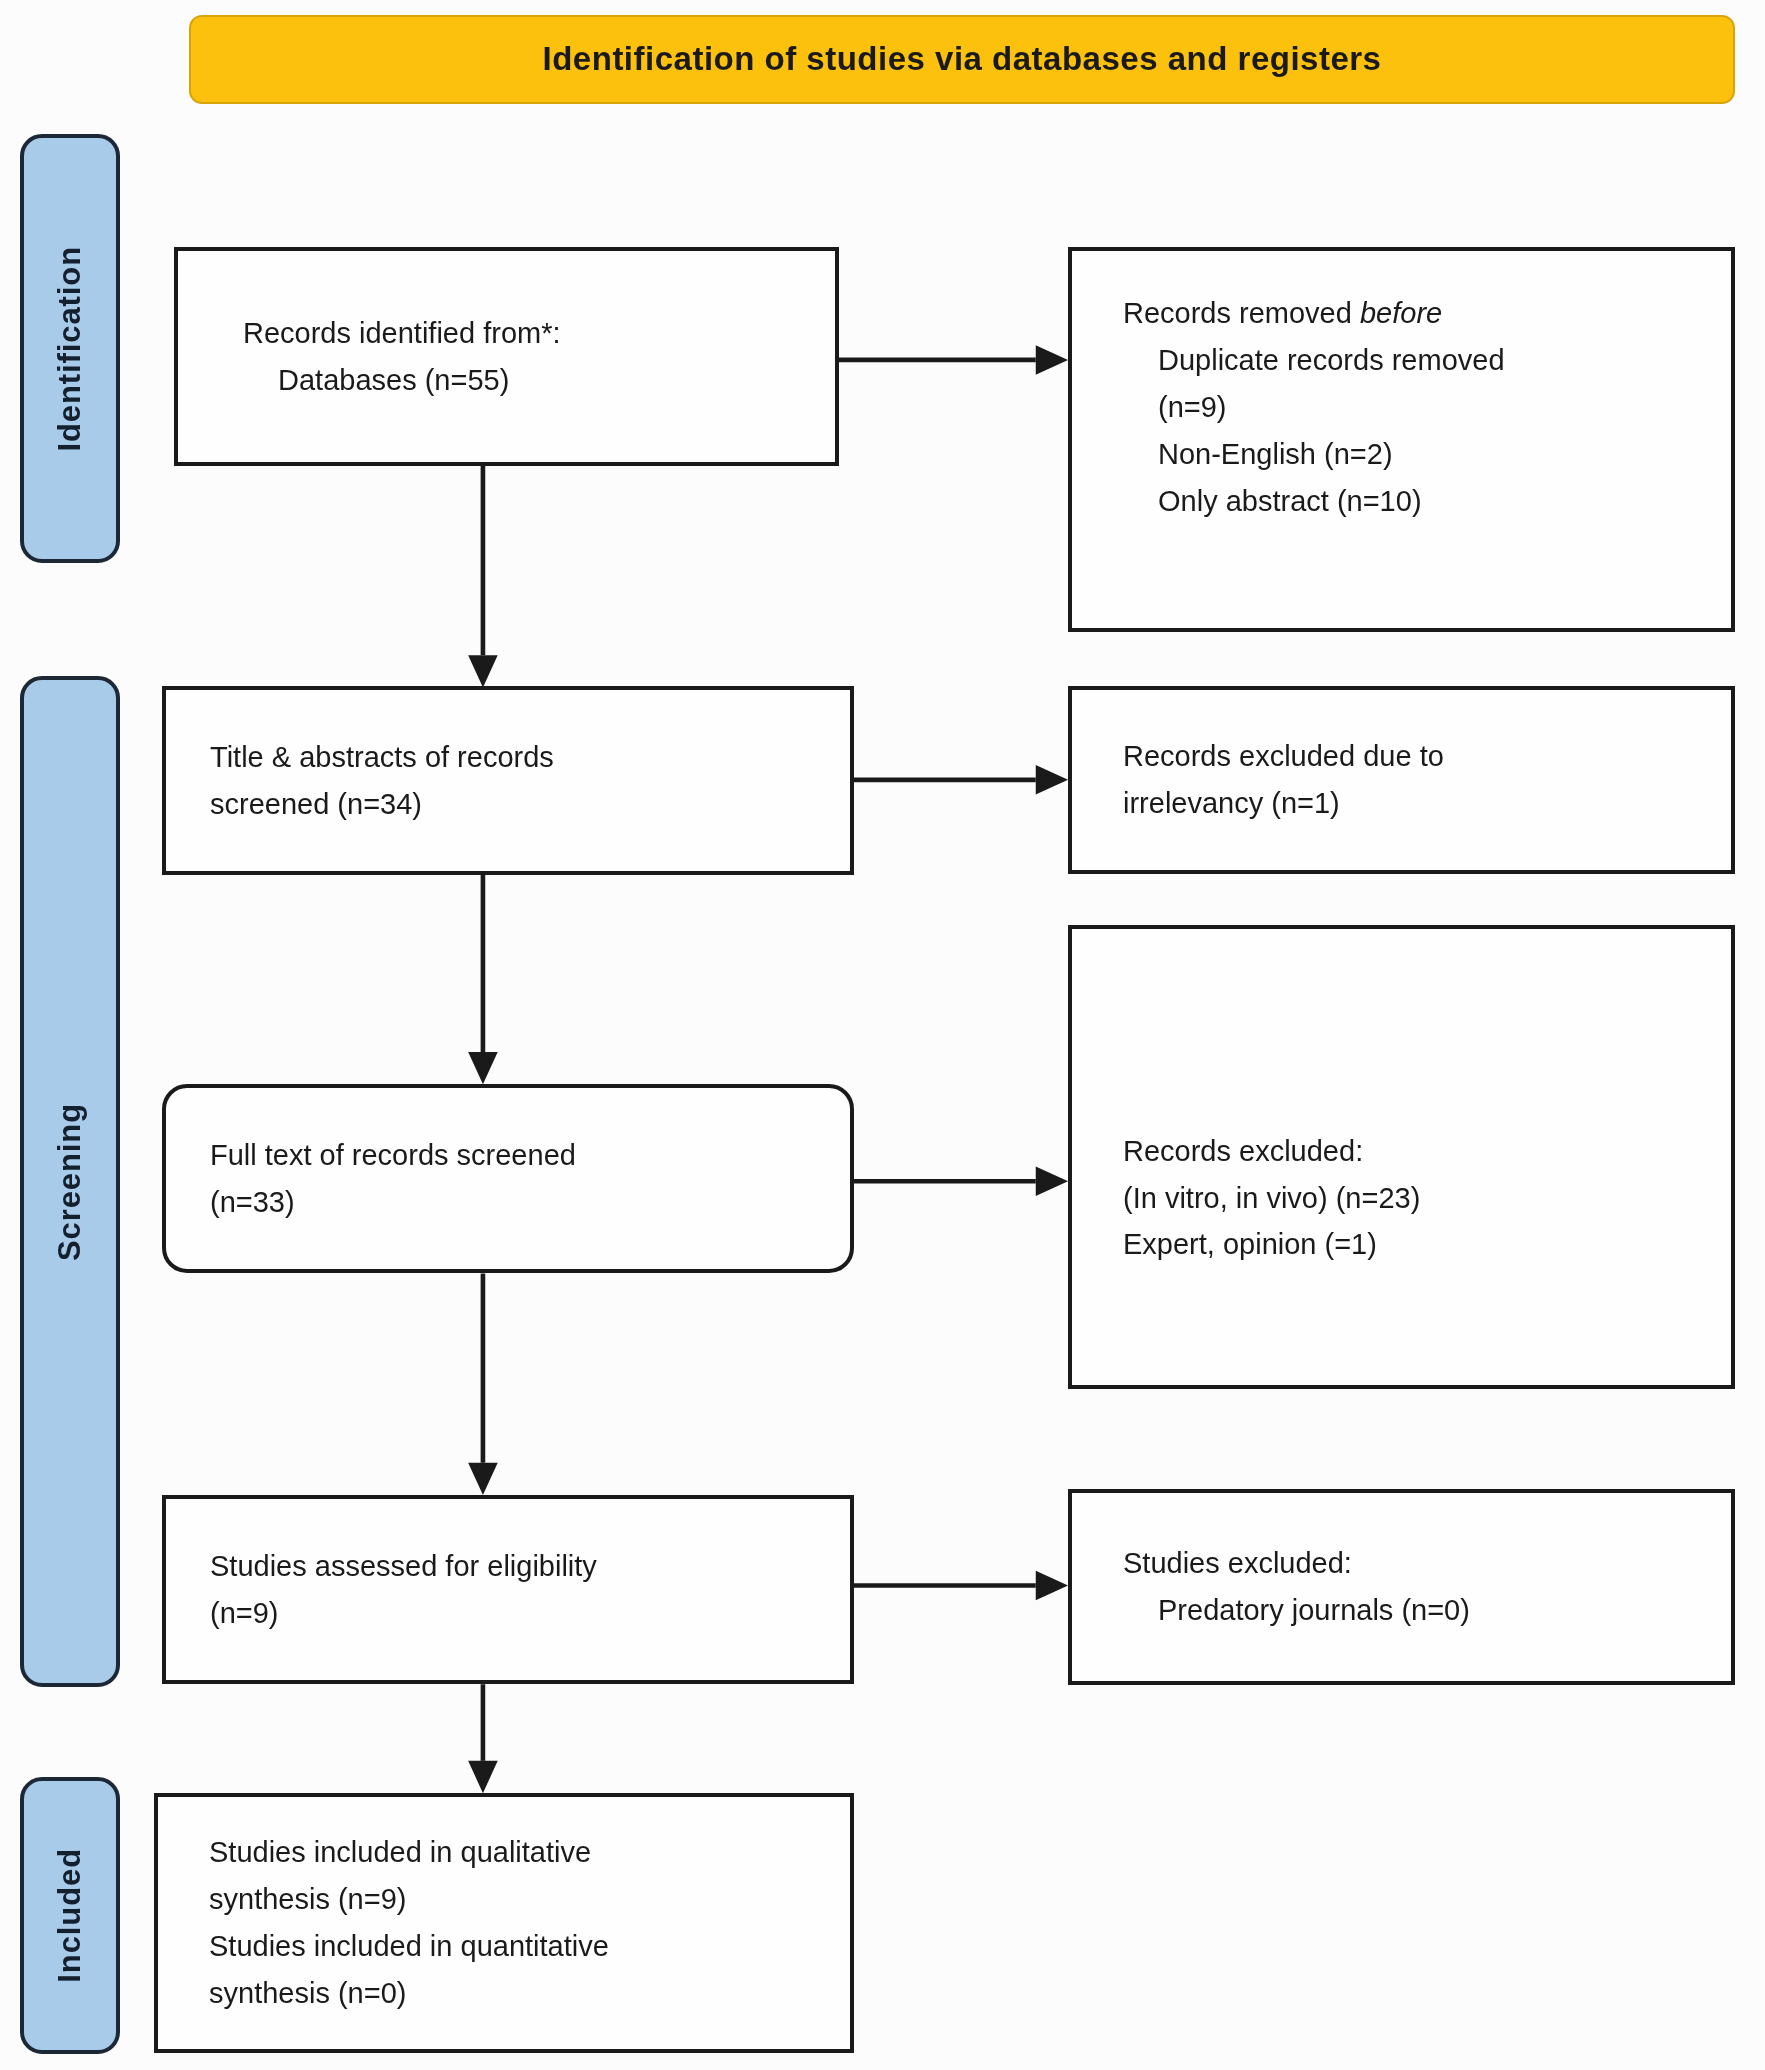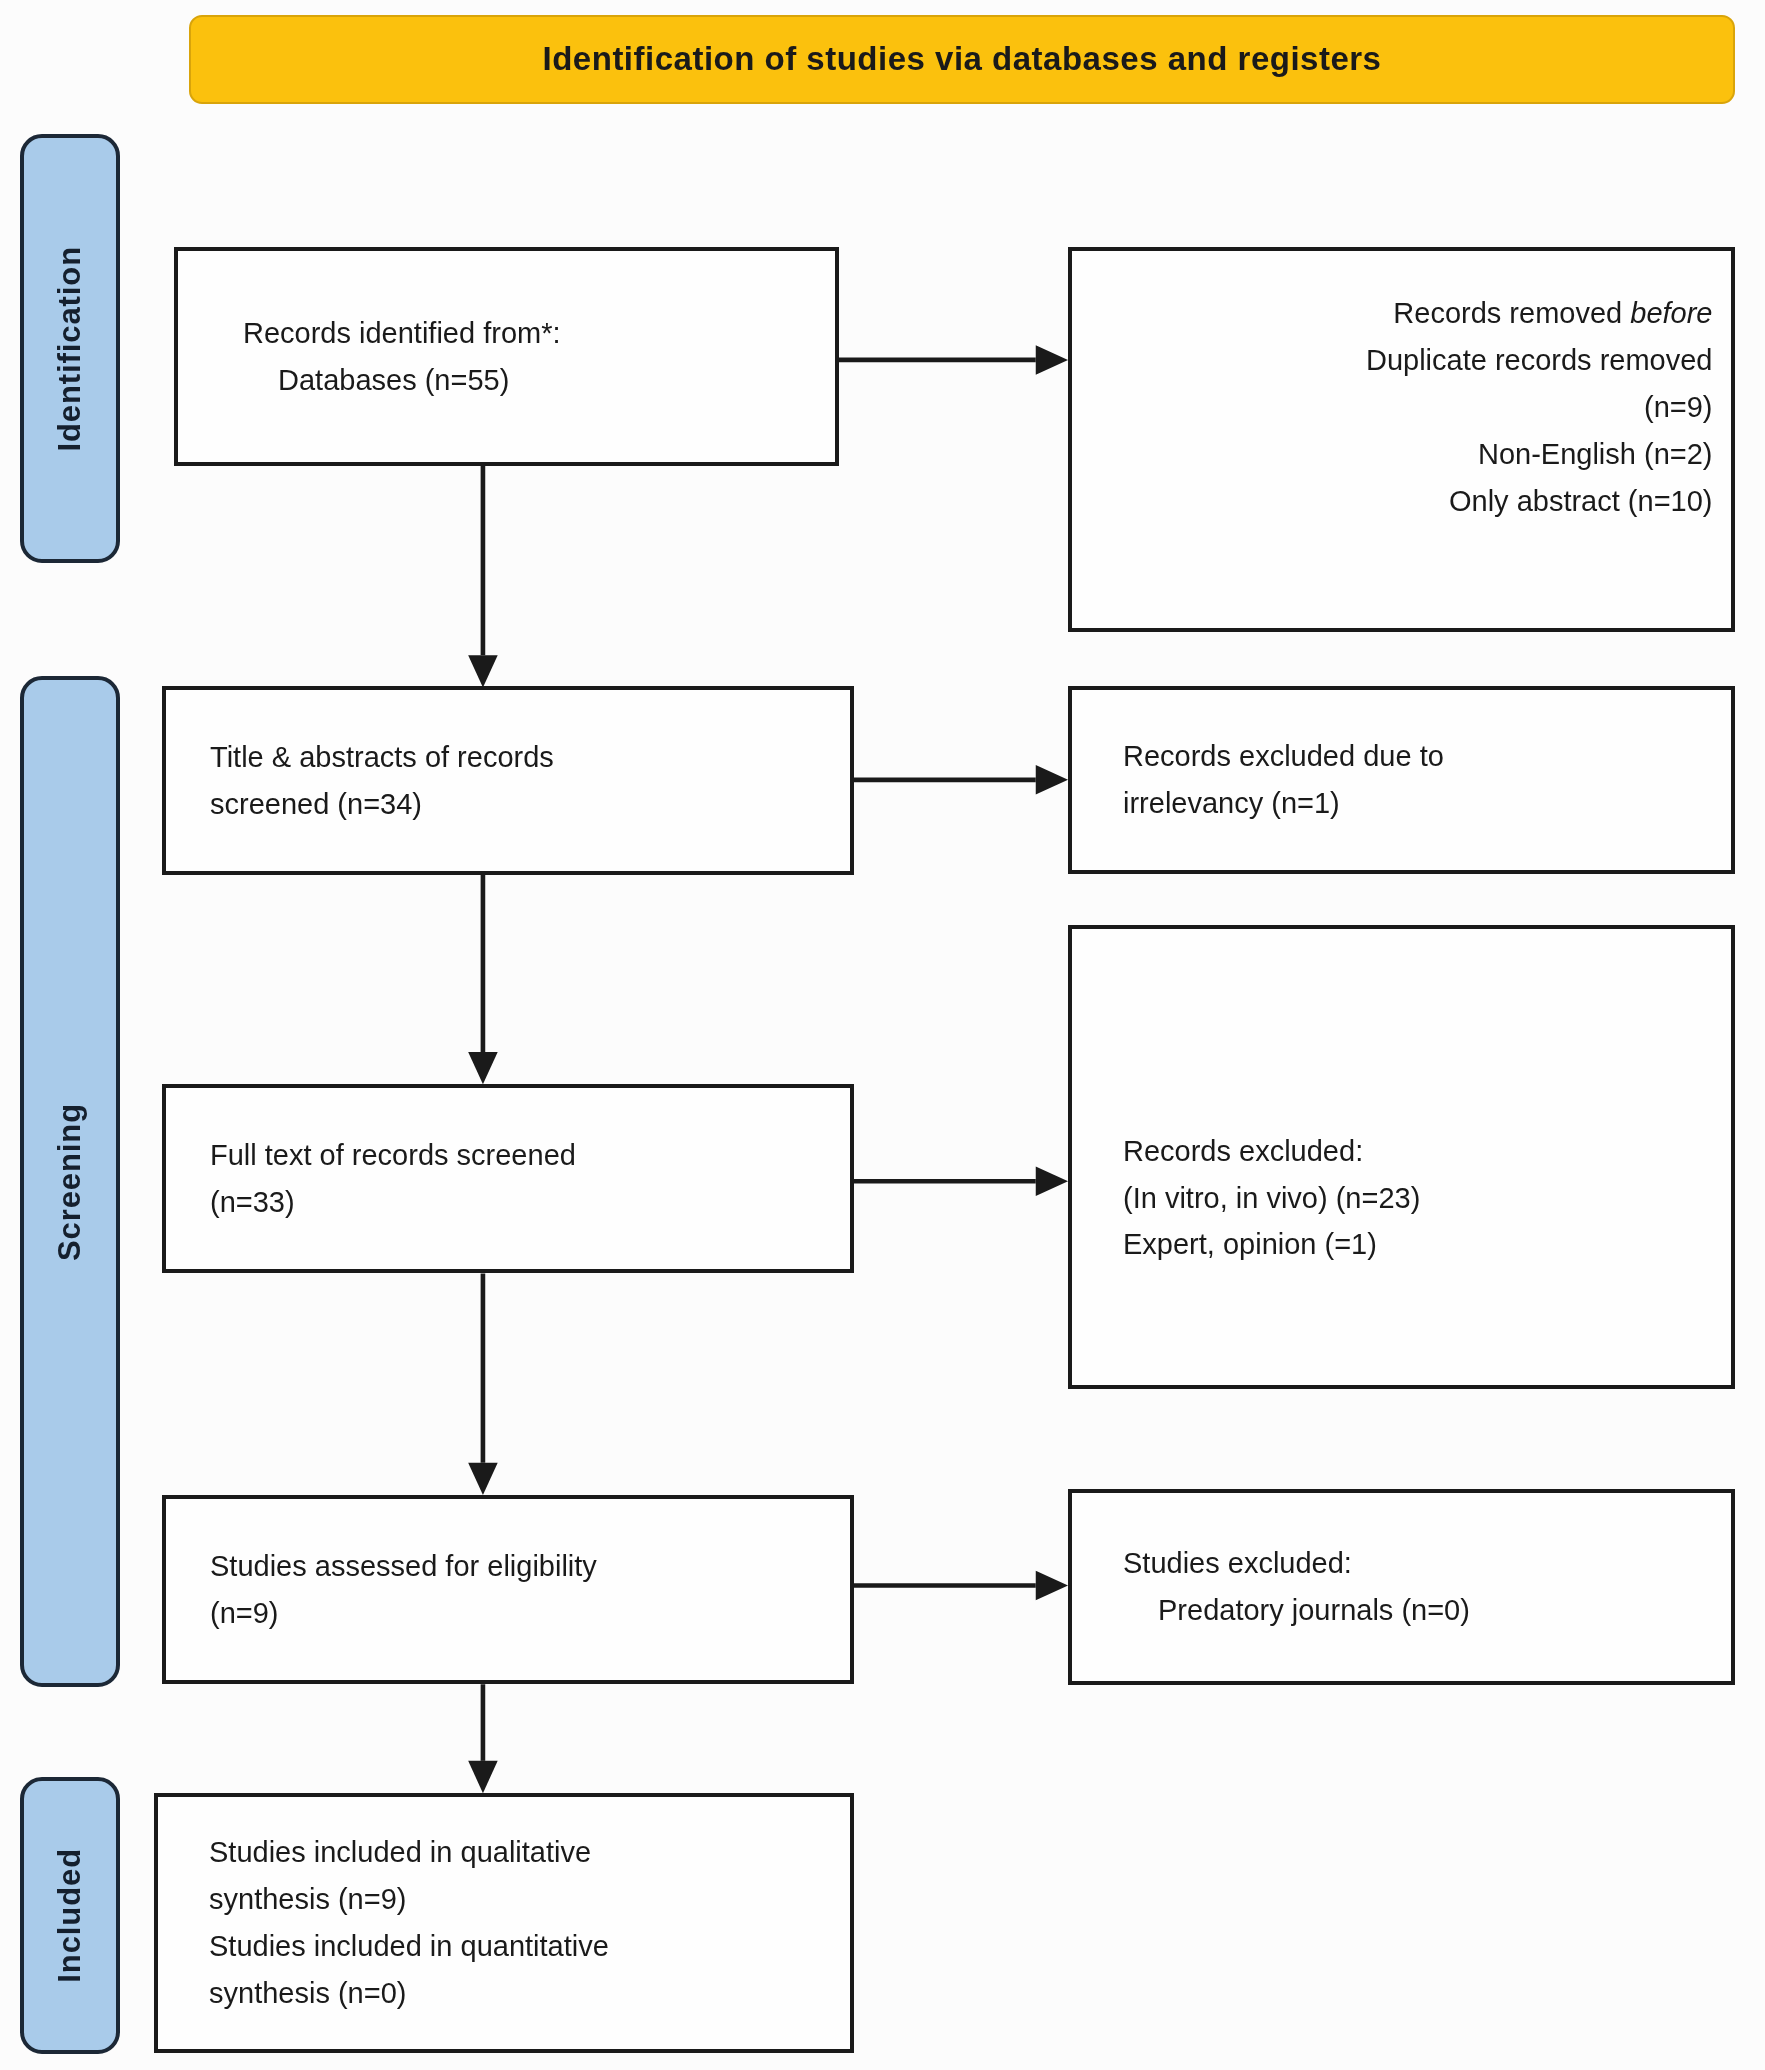--- a/index.html
+++ b/index.html
@@ -40,27 +40,27 @@
   .stage-identification{top:134px;height:429px;}
   .stage-screening{top:676px;height:1011px;}
   .stage-included{top:1777px;height:277px;}
   .box{
     position:absolute; background:#FEFEFE;
     border:4.6px solid var(--box-border);
     box-sizing:border-box;
     display:flex; flex-direction:column; justify-content:center;
     font-size:29px; line-height:1.62;
   }
-  .box.top-align{justify-content:flex-start; padding-top:39px;align-items:flex-end;}
+  .box.top-align{justify-content:flex-start; padding-top:39px;}
   .box.shift-down{padding-top:82px;}
   .line{white-space:nowrap;}
   .indent{padding-left:35px;}
   .b1{left:174px; top:247px; width:665px; height:219px; padding-left:65px; padding-right:18.5px;}
   .b2{left:162px; top:686px; width:692px; height:189px; padding-left:44px; padding-right:18.5px;}
-  .b3{left:162px; top:1084px; width:692px; height:189px; padding-left:44px; padding-right:18.5px;}
+  .b3{left:162px; top:1084px; width:692px; height:189px; padding-left:44px; padding-right:18.5px;border-radius:25px;}
   .b4{left:162px; top:1495px; width:692px; height:189px; padding-left:44px; padding-right:18.5px;}
   .b5{left:154px; top:1793px; width:700px; height:260px; padding-left:51px; padding-right:10px;}
   .r1{left:1068px; top:247px; width:667px; height:385px; padding-left:51px; padding-right:18.5px;}
   .r2{left:1068px; top:686px; width:667px; height:188px; padding-left:51px; padding-right:36px;}
   .r3{left:1068px; top:925px; width:667px; height:464px; padding-left:51px; padding-right:18.5px;}
   .r4{left:1068px; top:1489px; width:667px; height:196px; padding-left:51px; padding-right:18.5px;}
   .arrows{position:absolute; left:0; top:0; pointer-events:none;}
   .arrows line{stroke:var(--arrow); stroke-width:5;}
   .arrows polygon{fill:var(--arrow);}
 </style>

